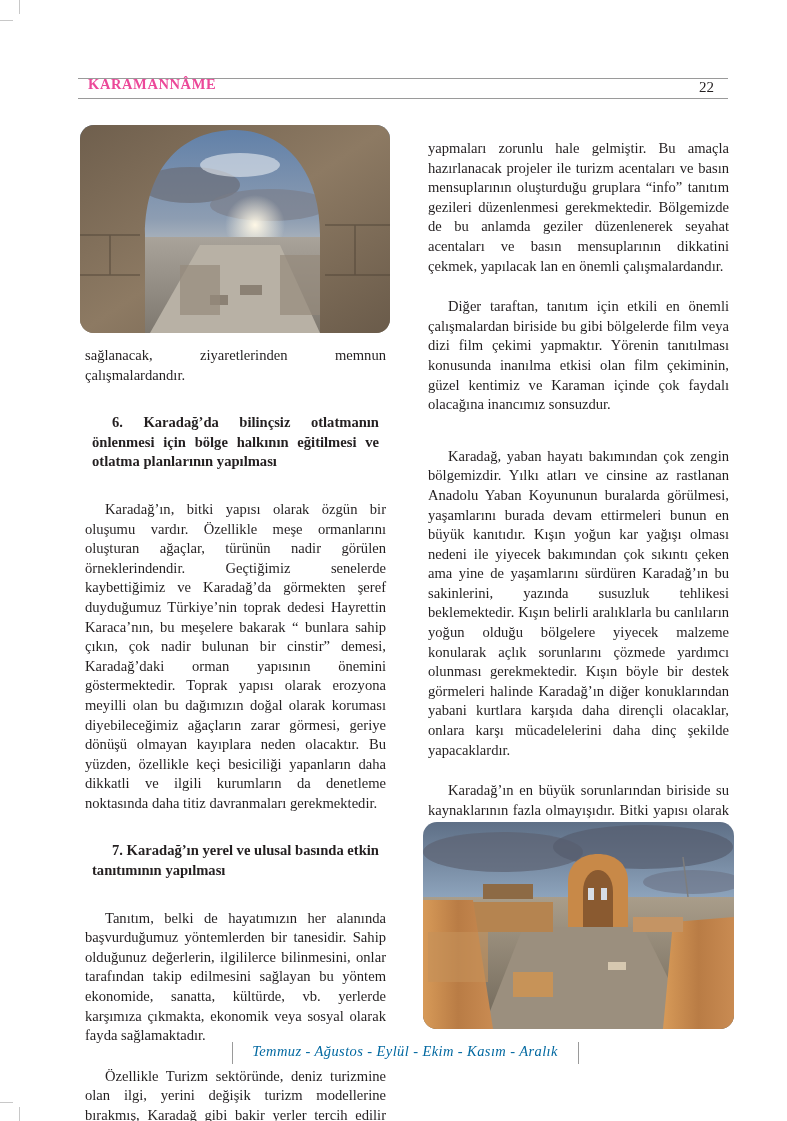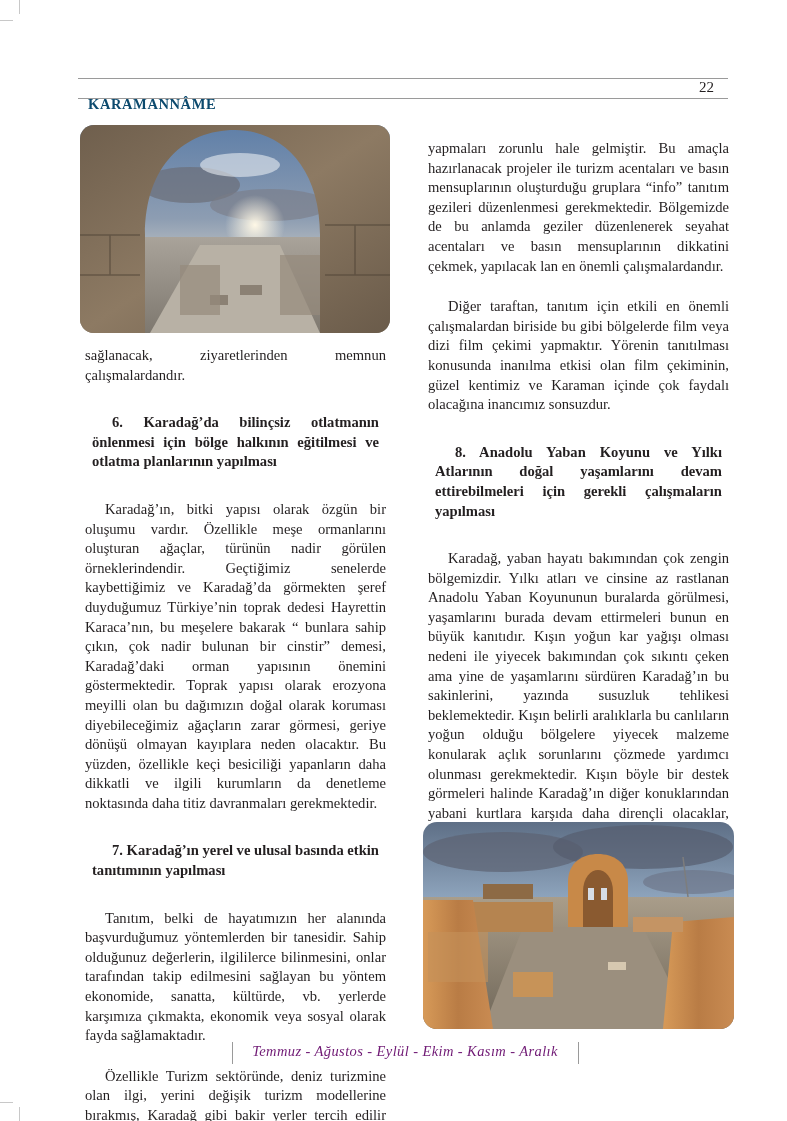--- a/index.html
+++ b/index.html
@@ -1,30 +1,30 @@
 <!DOCTYPE html>
 <html><head>
 <meta charset="utf-8">
 <style>
   html, body { margin: 0; padding: 0; background: #ffffff; }
   body { width: 787px; height: 1121px; position: relative; overflow: hidden;
          font-family: "Liberation Serif", "DejaVu Serif", serif; color: #231f20; }
   .crop { position: absolute; background: #c8c8c8; }
   .header-line { position: absolute; left: 78px; width: 650px; height: 1px; background: #9a9a9a; }
-  .header-title { position: absolute; left: 88px; top: 96px; font-size: 14.5px; font-weight: bold; letter-spacing: 0.6px; color: #0c4a6e; }
+  .header-title { position: absolute; left: 88px; top: 76px; font-size: 14.5px; font-weight: bold; letter-spacing: 0.6px; color: #ec4899; }
   .page-num { position: absolute; right: 73px; top: 79px; font-size: 15px; font-weight: normal; }
   .col { position: absolute; width: 311px; font-size: 14.6px; line-height: 19.6px; text-align: justify; }
   .col p { margin: 5px; }
   .col p.indent { text-indent: 20px; }
   .col h3 { margin: 12px; font-size: 14.6px; line-height: 19.6px; font-weight: bold; text-indent: 20px; text-align: justify; }
   .gap { height: 11px; }
   .photo { position: absolute; border-radius: 14px; overflow: hidden; }
   .photo svg { display: block; width: 100%; height: 100%; }
   .footer-bar { position: absolute; top: 1042px; width: 1px; height: 22px; background: #9a9a9a; }
-  .footer-text { position: absolute; top: 1043px; left: 232px; width: 346px; text-align: center; font-style: italic; font-size: 14.5px; letter-spacing: 0.4px; color: #701a75; }
+  .footer-text { position: absolute; top: 1043px; left: 232px; width: 346px; text-align: center; font-style: italic; font-size: 14.5px; letter-spacing: 0.4px; color: #0369a1; }
 </style>
 </head>
 <body>
 
 <div class="crop" style="left:19px; top:0; width:1px; height:14px;"></div>
 <div class="crop" style="left:0; top:20px; width:13px; height:1px;"></div>
 <div class="crop" style="left:0; top:1102px; width:13px; height:1px;"></div>
 <div class="crop" style="left:19px; top:1107px; width:1px; height:14px;"></div>
 
 <div class="header-line" style="top:78px;"></div>
@@ -83,21 +83,20 @@
   <p class="indent">Tanıtım, belki de hayatımızın her alanında başvurduğumuz yöntemlerden bir tanesidir. Sahip olduğunuz değerlerin, ilgililerce bilinmesini, onlar tarafından takip edilmesini sağlayan bu yöntem ekonomide, sanatta, kültürde, vb. yerlerde karşımıza çıkmakta, ekonomik veya sosyal olarak fayda sağlamaktadır.</p>
   <div class="gap"></div>
   <p class="indent">Özellikle Turizm sektöründe, deniz turizmine olan ilgi, yerini değişik turizm modellerine bırakmış, Karadağ gibi bakir yerler tercih edilir duruma gelmiştir. Bu noktada tanıtımın önemi ortaya çıkmış, az tanınan yerlerin özellikle turizm acenteları ile tanıtım noktasında iletişime geçmeleri ve çalışma</p>
 </div>
 
 <div class="col" style="left:423px; top:134px;">
   <p>yapmaları zorunlu hale gelmiştir. Bu amaçla hazırlanacak projeler ile turizm acentaları ve basın mensuplarının oluşturduğu gruplara “info” tanıtım gezileri düzenlenmesi gerekmektedir. Bölgemizde de bu anlamda geziler düzenlenerek seyahat acentaları ve basın mensuplarının dikkatini çekmek, yapılacak lan en önemli çalışmalardandır.</p>
   <div class="gap"></div>
   <p class="indent">Diğer taraftan, tanıtım için etkili en önemli çalışmalardan biriside bu gibi bölgelerde film veya dizi film çekimi yapmaktır. Yörenin tanıtılması konusunda inanılma etkisi olan film çekiminin, güzel kentimiz ve Karaman içinde çok faydalı olacağına inancımız sonsuzdur.</p>
   <div class="gap"></div>
-  <h3>8.  Anadolu Yaban Koyunu ve Yılkı Atlarının doğal yaşamlarını devam ettirebilmeleri için gerekli çalışmaların yapılması</h3>
   <div class="gap"></div>
   <p class="indent">Karadağ, yaban hayatı bakımından çok zengin bölgemizdir. Yılkı atları ve cinsine az rastlanan Anadolu Yaban Koyununun buralarda görülmesi, yaşamlarını burada devam ettirmeleri bunun en büyük kanıtıdır. Kışın yoğun kar yağışı olması nedeni ile yiyecek bakımından çok sıkıntı çeken ama yine de yaşamlarını sürdüren Karadağ’ın bu sakinlerini, yazında susuzluk tehlikesi beklemektedir. Kışın belirli aralıklarla bu canlıların yoğun olduğu bölgelere yiyecek malzeme konularak açlık sorunlarını çözmede yardımcı olunması gerekmektedir. Kışın böyle bir destek görmeleri halinde Karadağ’ın diğer konuklarından yabani kurtlara karşıda daha dirençli olacaklar, onlara karşı mücadelelerini daha dinç şekilde yapacaklardır.</p>
   <div class="gap"></div>
   <p class="indent">Karadağ’ın en büyük sorunlarından biriside su kaynaklarının fazla olmayışıdır. Bitki yapısı olarak susuz yaşama karşı dirençli olmasına rağmen, içe-</p>
 </div>
 
 <div class="photo" style="left:423px; top:822px; width:311px; height:207px;">
   <svg viewBox="0 0 311 207" preserveAspectRatio="none">
     <defs>
       <linearGradient id="sky2" x1="0" y1="0" x2="0" y2="1">

